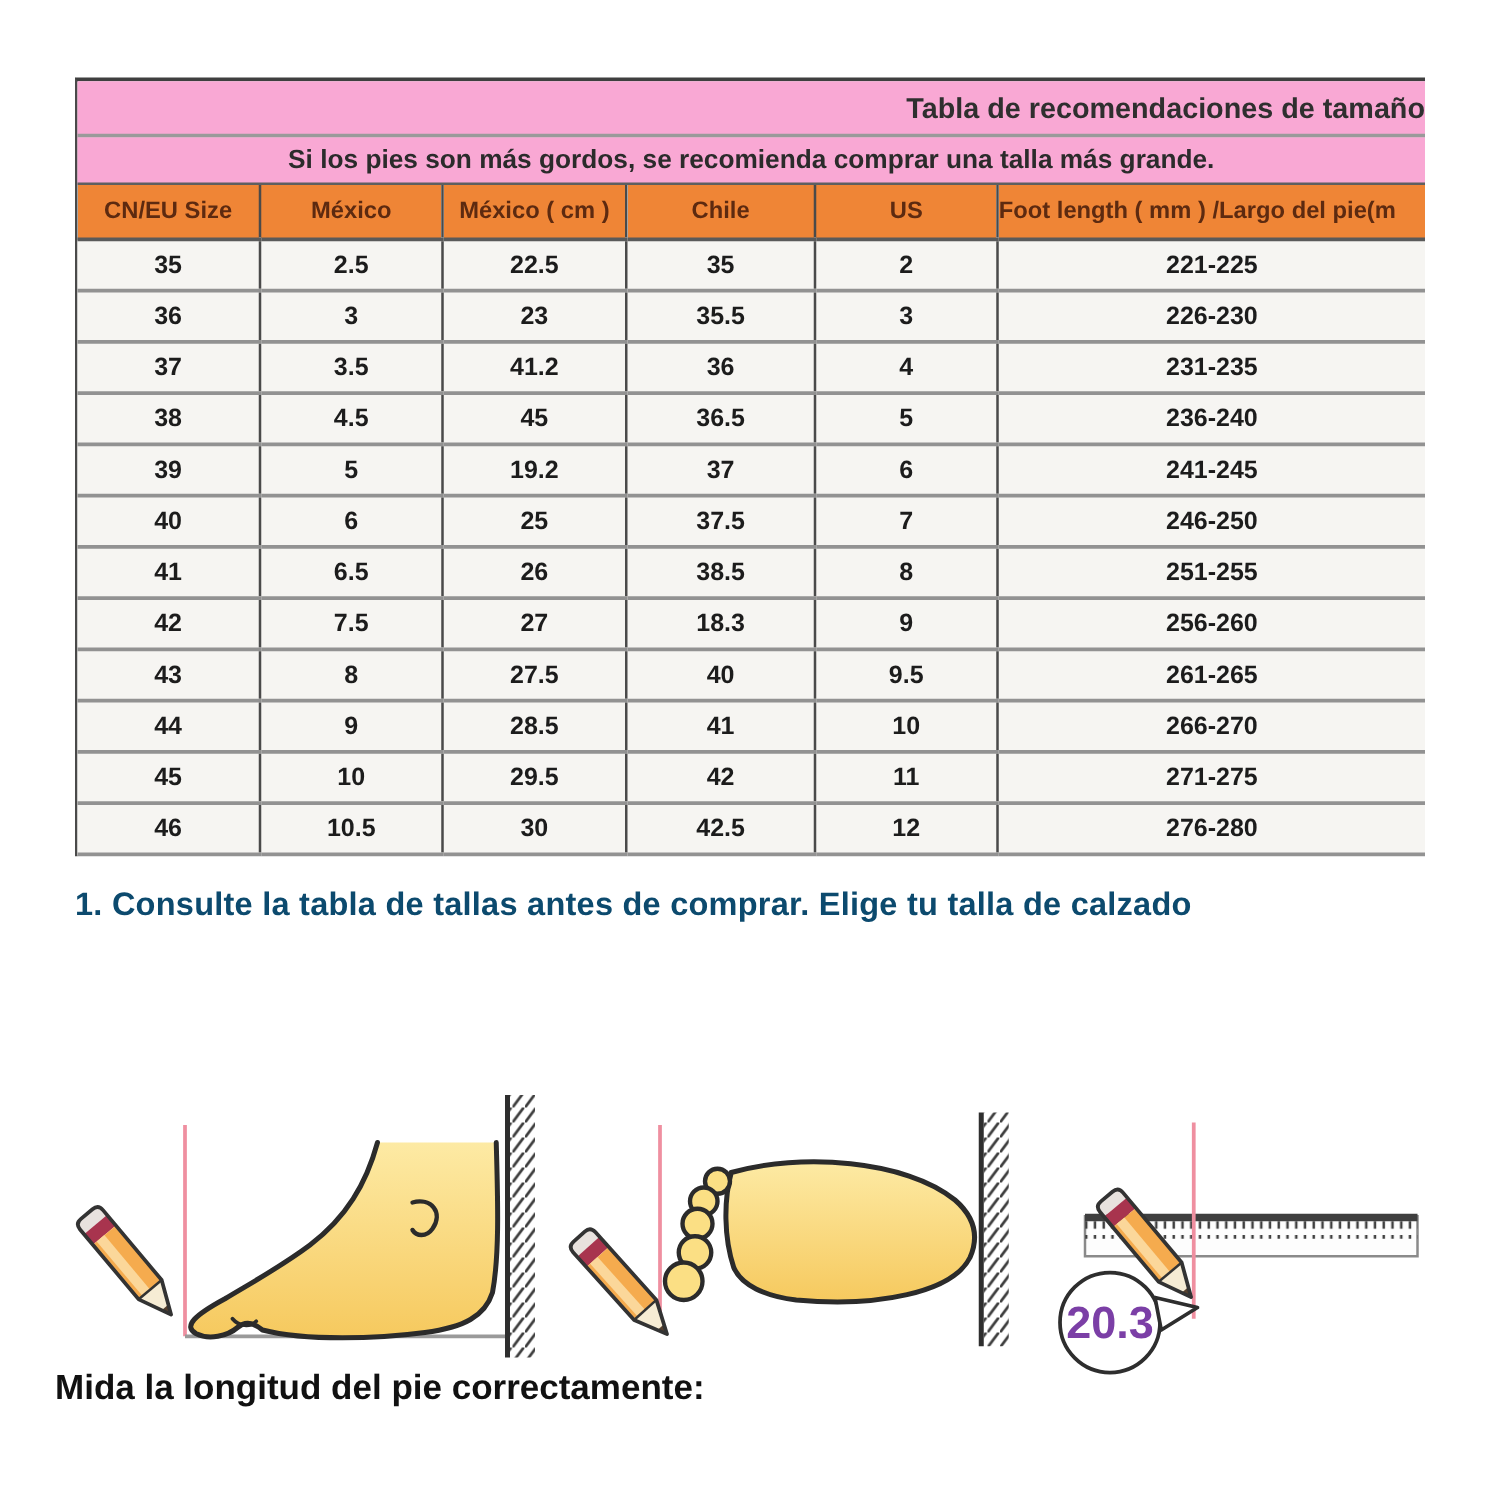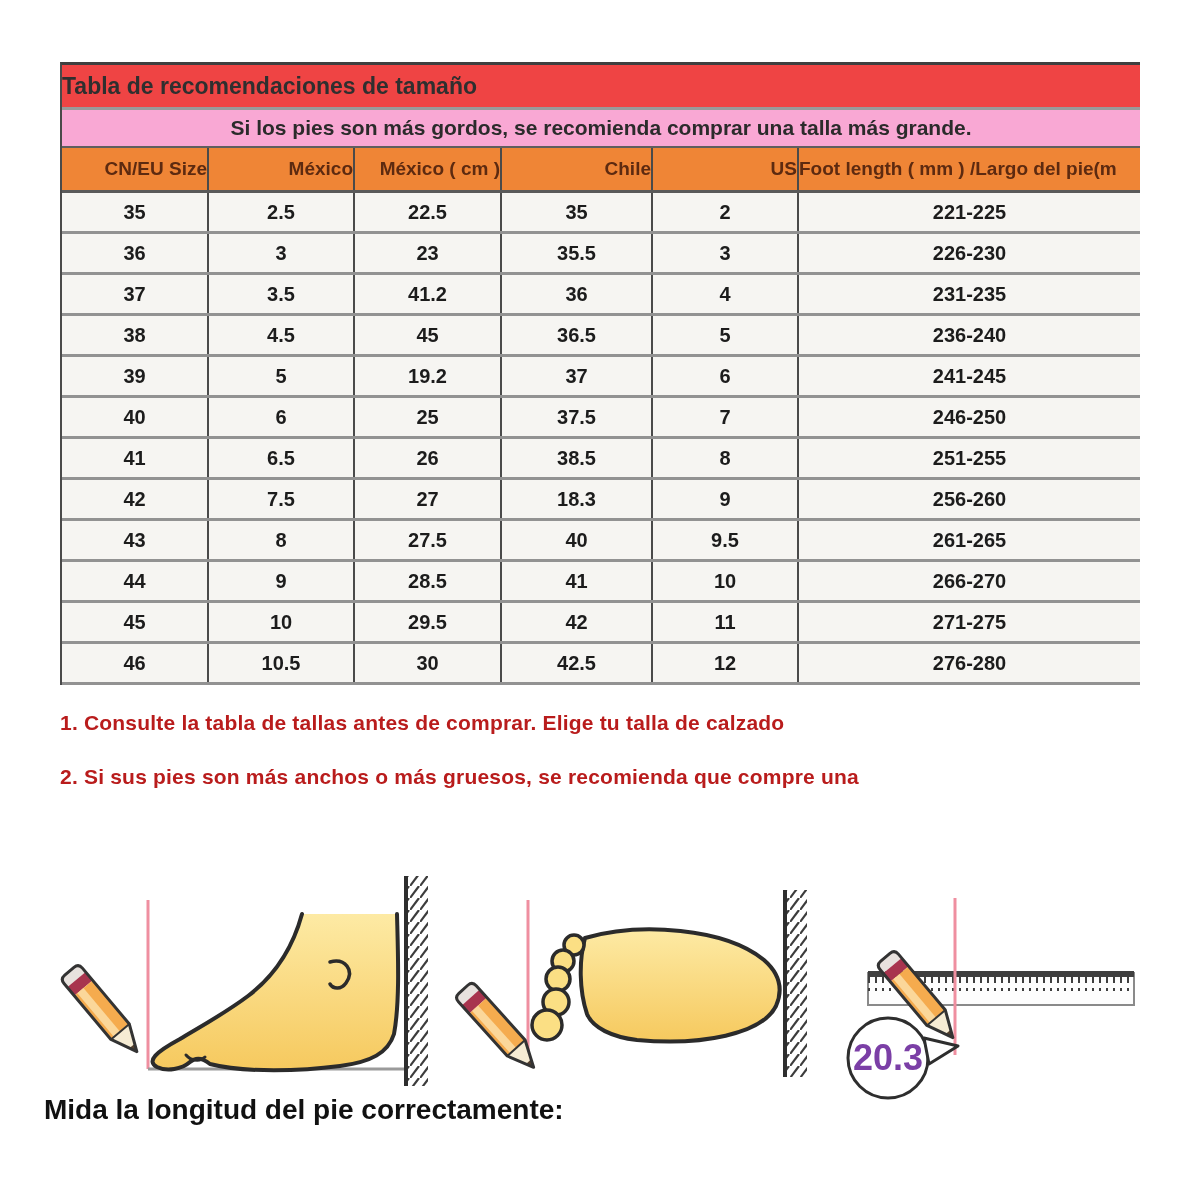--- a/index.html
+++ b/index.html
@@ -5,42 +5,42 @@
   html,body{margin:0;padding:0;}
   body{
     width:1200px;height:1200px;background:#ffffff;position:relative;overflow:hidden;
     font-family:"Liberation Sans",sans-serif;
   }
   .table-wrap{
     position:absolute;left:60px;top:62px;width:1078px;
     border-top:3px solid #3f3f3f;border-left:2px solid #4a4a4a;
   }
   .title-row{
-    height:42px;line-height:42px;background:#ef4444;border-bottom:3px solid #9a9a9a;
-    text-align:left;font-weight:bold;font-size:23px;color:#2f2f2f;
+    height:42px;line-height:42px;background:#f9a8d4;border-bottom:3px solid #9a9a9a;
+    text-align:right;font-weight:bold;font-size:23px;color:#2f2f2f;
   }
   .subtitle-row{
     height:36px;line-height:36px;background:#f9a8d4;border-bottom:2px solid #5f5f5f;
     text-align:center;font-weight:bold;font-size:21px;color:#2b2b2b;
   }
   table{border-collapse:collapse;width:100%;table-layout:fixed;}
   thead th{
     height:42px;background:var(--header-bg,#ef8536);color:var(--header-text,#5d2a10);
-    font-size:19px;font-weight:bold;text-align:right;
+    font-size:19px;font-weight:bold;text-align:center;
     border-right:2px solid #4a4a4a;border-bottom:3px solid #5a5a5a;
     overflow:hidden;white-space:nowrap;padding:0;
   }
   thead th:last-child{border-right:none;text-align:left;}
   tbody td{
     height:38px;background:#f6f5f2;text-align:center;font-weight:bold;font-size:20px;
     color:#1c1c1c;border-right:2px solid #4a4a4a;border-bottom:3px solid #929292;padding:0;
   }
   tbody td:last-child{border-right:none;}
   .notes{position:absolute;left:60px;top:696px;width:1110px;}
-  .notes p{margin:0;font-size:21px;font-weight:bold;color:#b91c1c;line-height:54px;letter-spacing:.2px;}
+  .notes p{margin:0;font-size:26px;font-weight:bold;color:#0c4a6e;line-height:54px;letter-spacing:.2px;}
   .caption{position:absolute;left:44px;top:1094px;font-size:28px;font-weight:bold;color:#111;}
   .illustration{position:absolute;left:40px;top:862px;}
   .illustration text{font-family:"Liberation Sans",sans-serif;}
 </style>
 </head>
 <body>
 
 <div>
 
   <section class="table-wrap">
@@ -161,21 +161,20 @@
             <td>42.5</td>
             <td>12</td>
             <td>276-280</td>
           </tr>
         </tbody>
     </table>
   </section>
 
   <section class="notes">
       <p>1. Consulte la tabla de tallas antes de comprar. Elige tu talla de calzado</p>
-      <p>2. Si sus pies son más anchos o más gruesos, se recomienda que compre una</p>
     </section>
 
   <svg class="illustration" width="1140" height="240" viewBox="0 0 1140 240">
     <defs>
       <linearGradient id="footGrad" x1="0" y1="0" x2="0" y2="1">
         <stop offset="0" stop-color="#fdeaa4"></stop>
         <stop offset="1" stop-color="#f6c95e"></stop>
       </linearGradient>
       <pattern id="hatch" width="10" height="12" patternUnits="userSpaceOnUse">
         <line x1="0" y1="12" x2="9" y2="0" stroke="#3c3c3c" stroke-width="2.2"></line>

